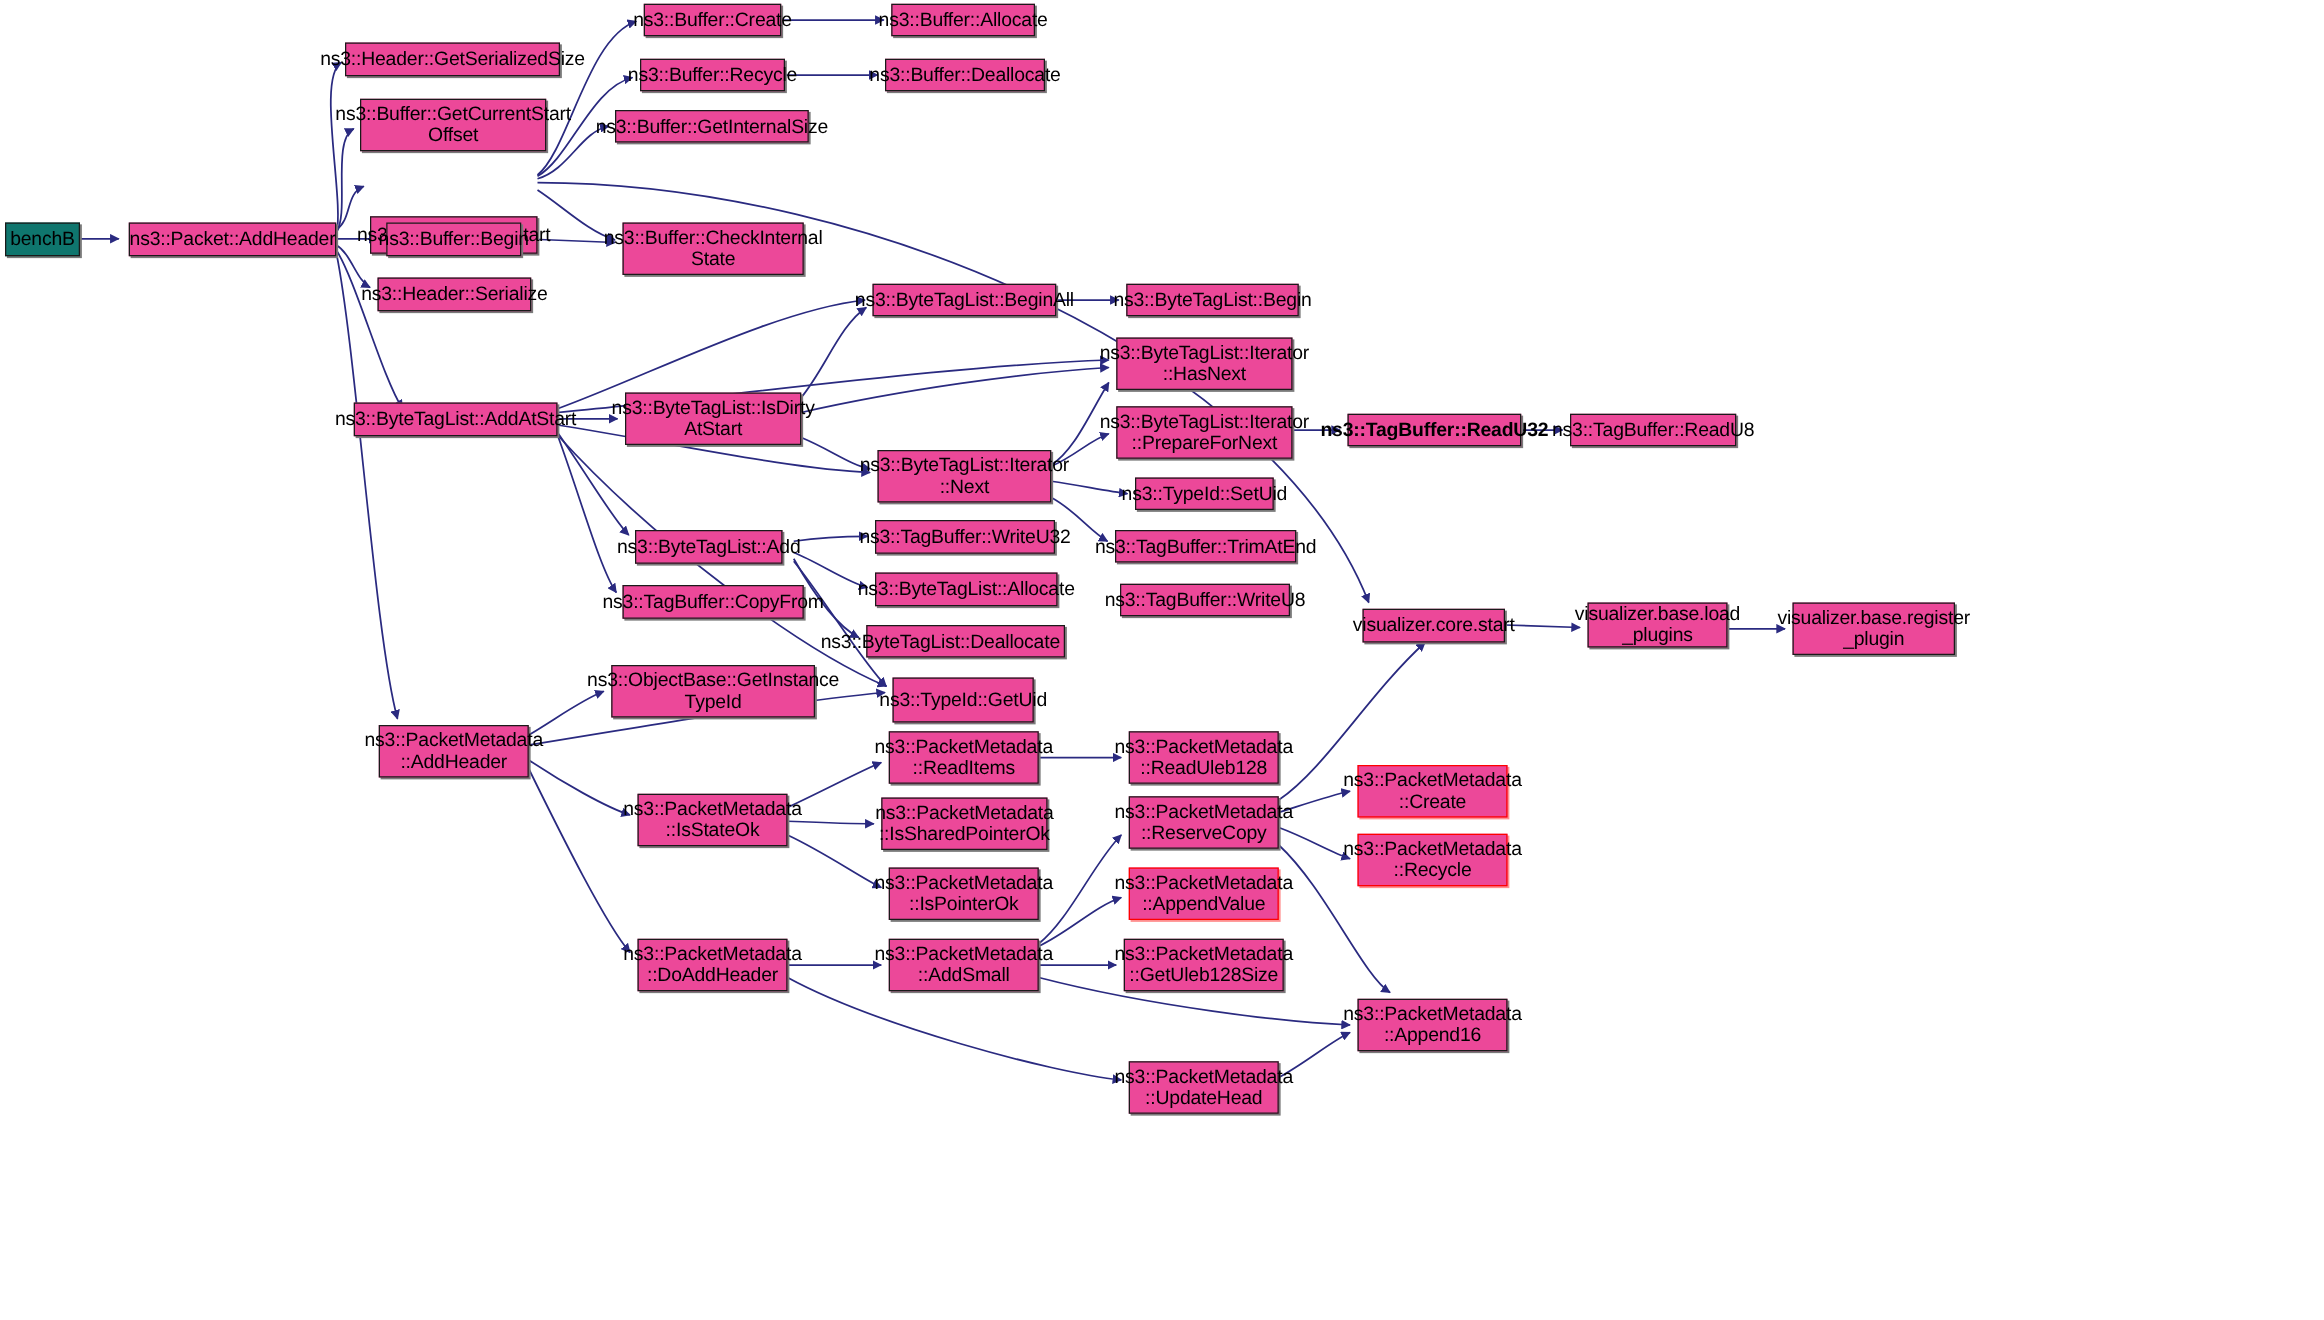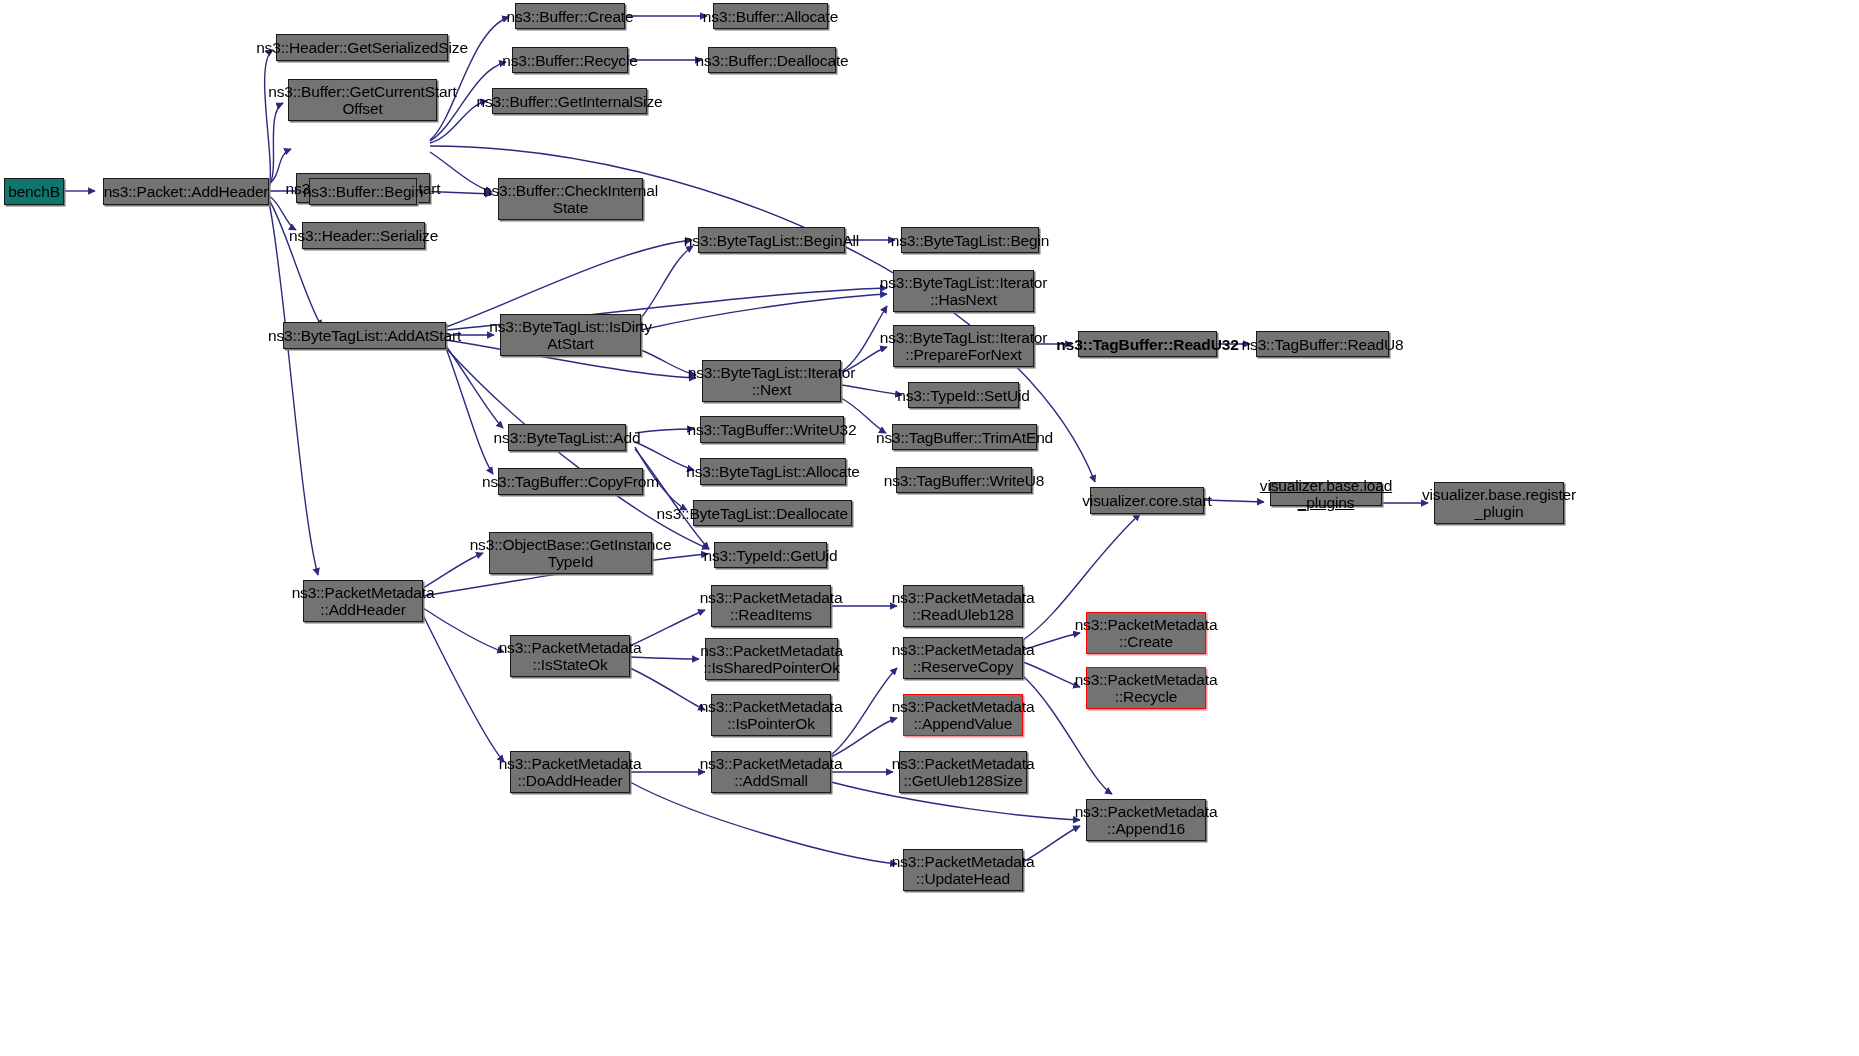--- a/index.html
+++ b/index.html
@@ -24,21 +24,21 @@
     width: 1859px;
     height: 1056px;
   }
   .node {
     position: absolute;
     box-sizing: border-box;
     display: flex;
     align-items: center;
     justify-content: center;
     text-align: center;
-    background: #737373;
+    background: #ec4899;
     border: 1px solid #1a1a1a;
     font-size: 15.5px;
     line-height: 17px;
     color: #000000;
     letter-spacing: -0.15px;
     white-space: pre-line;
     box-shadow: 1.5px 1.5px 0 0 #7a7a7a;
   }
   .node.root {
     background: #0f766e;
@@ -155,27 +155,27 @@
       <div class="node" style="left: 893px; top: 270px; width: 141px; height: 42px;"><span>ns3::ByteTagList::Iterator
 ::HasNext</span></div>
       <div class="node" style="left: 893px; top: 325px; width: 141px; height: 42px;"><span>ns3::ByteTagList::Iterator
 ::PrepareForNext</span></div>
       <div class="node" style="left: 908px; top: 382px; width: 111px; height: 26px;"><span>ns3::TypeId::SetUid</span></div>
       <div class="node" style="left: 892px; top: 424px; width: 145px; height: 26px;"><span>ns3::TagBuffer::TrimAtEnd</span></div>
       <div class="node" style="left: 896px; top: 467px; width: 136px; height: 26px;"><span>ns3::TagBuffer::WriteU8</span></div>
       <div class="node" style="left: 1078px; top: 331px; width: 139px; height: 26px; font-weight: bold;"><span>ns3::TagBuffer::ReadU32</span></div>
       <div class="node" style="left: 1256px; top: 331px; width: 133px; height: 26px;"><span>ns3::TagBuffer::ReadU8</span></div>
       <div class="node" style="left: 1090px; top: 487px; width: 114px; height: 27px;"><span>visualizer.core.start</span></div>
-      <div class="node" style="left: 1270px; top: 482px; width: 112px; height: 24px; text-decoration: underline;"><span>visualizer.base.load
+      <div class="node" style="left: 1270px; top: 482px; width: 112px; height: 36px;"><span>visualizer.base.load
 _plugins</span></div>
       <div class="node" style="left: 1434px; top: 482px; width: 130px; height: 42px;"><span>visualizer.base.register
 _plugin</span></div>
       <div class="node" style="left: 489px; top: 532px; width: 163px; height: 42px;"><span>ns3::ObjectBase::GetInstance
 TypeId</span></div>
-      <div class="node" style="left: 714px; top: 542px; width: 113px; height: 26px;"><span>ns3::TypeId::GetUid</span></div>
+      <div class="node" style="left: 714px; top: 542px; width: 113px; height: 36px;"><span>ns3::TypeId::GetUid</span></div>
       <div class="node" style="left: 303px; top: 580px; width: 120px; height: 42px;"><span>ns3::PacketMetadata
 ::AddHeader</span></div>
       <div class="node" style="left: 510px; top: 635px; width: 120px; height: 42px;"><span>ns3::PacketMetadata
 ::IsStateOk</span></div>
       <div class="node" style="left: 510px; top: 751px; width: 120px; height: 42px;"><span>ns3::PacketMetadata
 ::DoAddHeader</span></div>
       <div class="node" style="left: 711px; top: 585px; width: 120px; height: 42px;"><span>ns3::PacketMetadata
 ::ReadItems</span></div>
       <div class="node" style="left: 705px; top: 638px; width: 133px; height: 42px;"><span>ns3::PacketMetadata
 ::IsSharedPointerOk</span></div>

